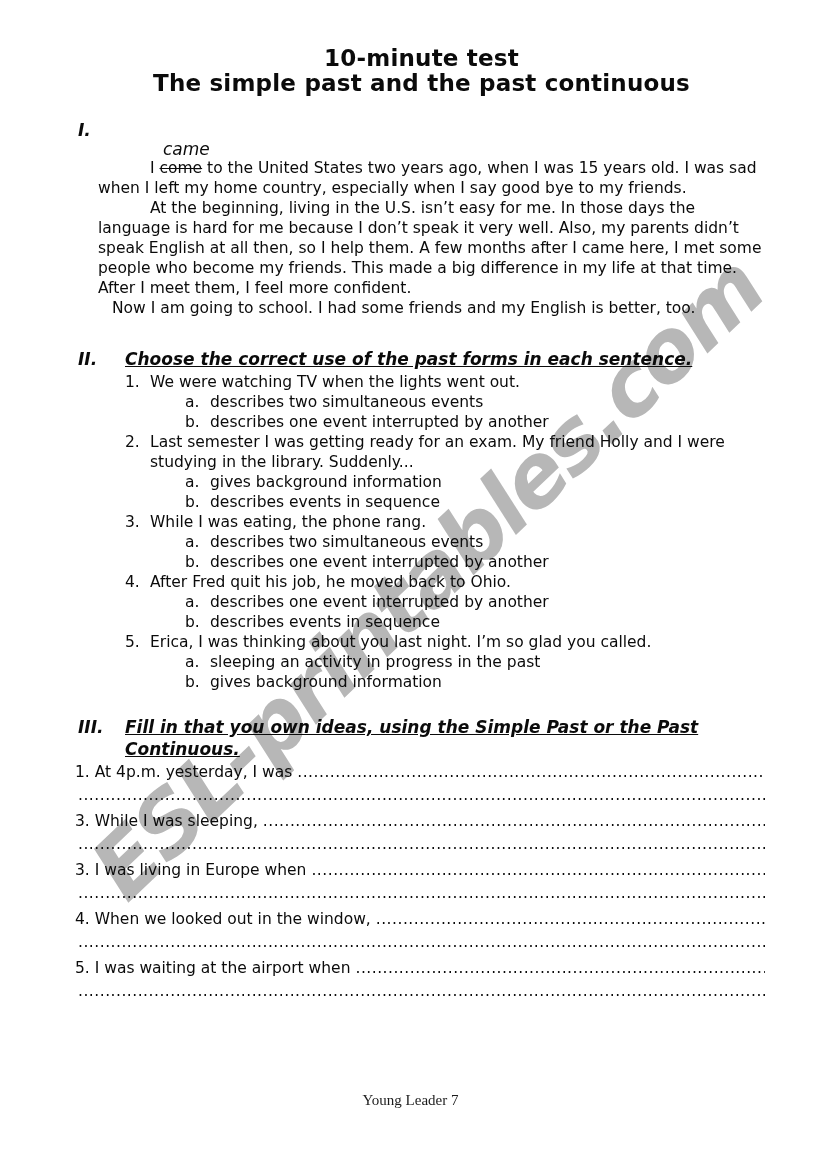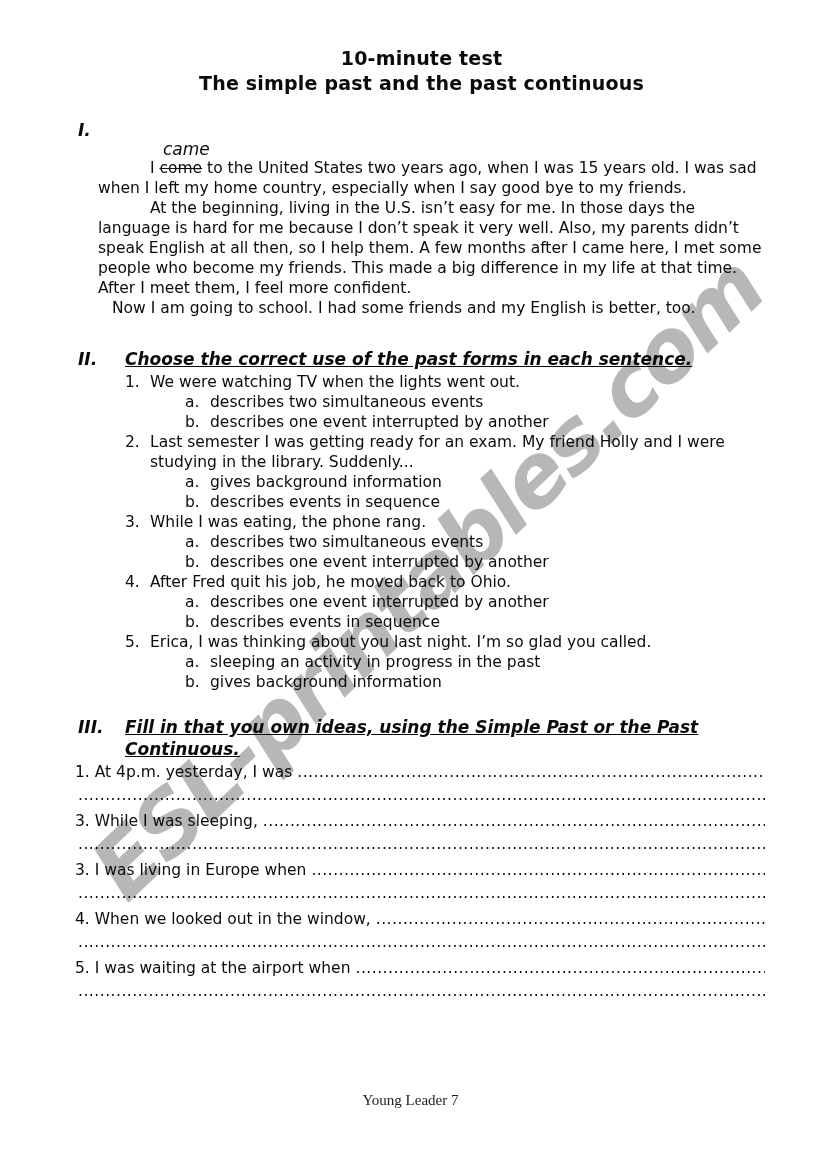--- a/index.html
+++ b/index.html
@@ -31,21 +31,21 @@
     position: absolute;
     left: 0; top: 0;
     width: 100%;
     box-sizing: border-box;
     padding: 46px 56px 0 78px;
     z-index: 1;
   }
   .title {
     text-align: center;
     font-weight: bold;
-    font-size: 19px;
+    font-size: 23px;
     line-height: 25px;
     letter-spacing: 0.2px;
   }
   .sec-head {
     display: flex;
     font-weight: bold;
     font-style: italic;
     font-size: 17px;
     line-height: 22px;
   }

